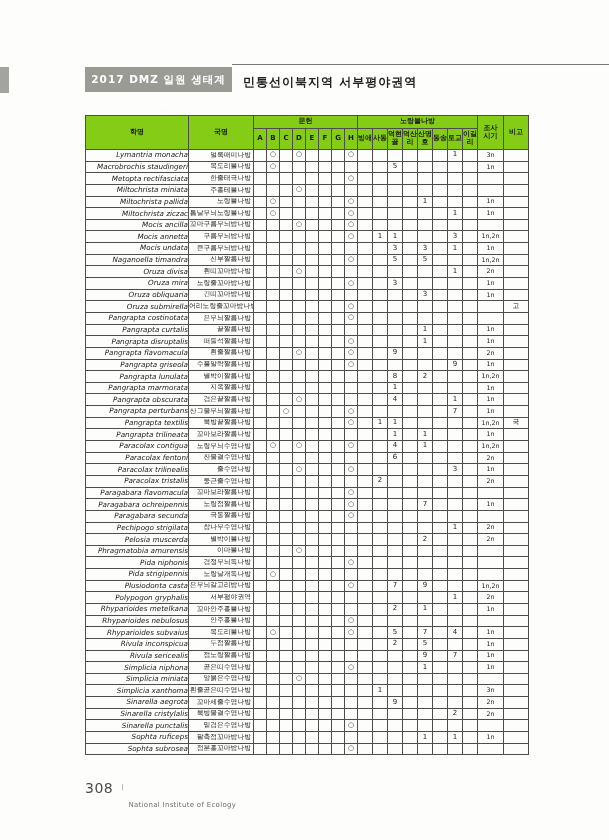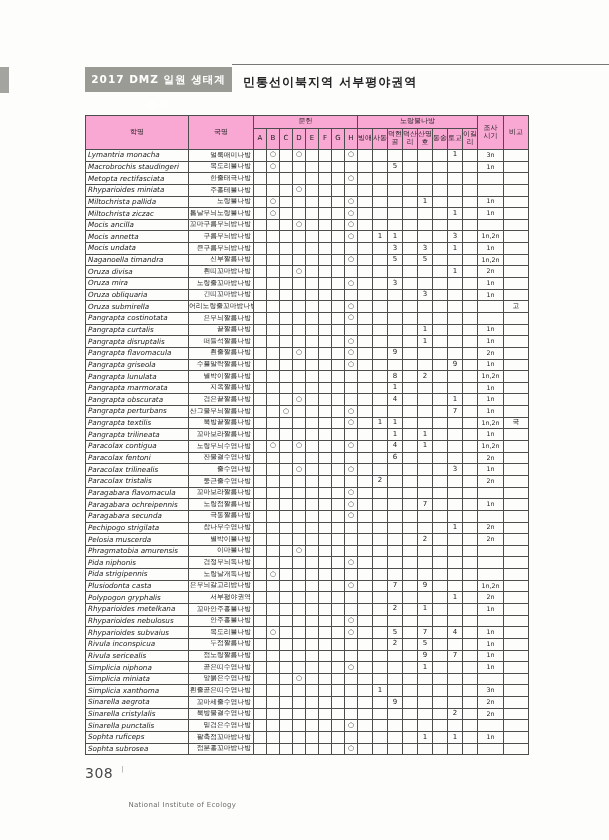--- a/index.html
+++ b/index.html
@@ -18,31 +18,31 @@
     position:absolute;left:243px;top:74px;font-size:12px;font-weight:bold;
     letter-spacing:1px;color:#222;
   }
   .tbl-wrap{position:absolute;left:85px;top:115px;}
   table{border-collapse:collapse;table-layout:fixed;width:442px;}
   th,td{
     border:0.6px solid #4d4d4d;padding:0;font-size:7px;line-height:1.1;
     overflow:hidden;white-space:nowrap;text-align:center;vertical-align:middle;
     font-weight:normal;
   }
-  thead th{font-weight:normal;background:#f9a8d4;font-size:7px;}
+  thead th{font-weight:bold;background:#84cc16;font-size:7px;}
   thead tr.h1{height:13px;}
   thead tr.h2{height:21px;}
   tbody tr{height:11.65px;}
-  td.sci{text-align:left;padding-left:2px;font-style:italic;font-size:7.2px;}
+  td.sci{text-align:right;padding-left:2px;font-style:italic;font-size:7.2px;}
   td.kor{text-align:right;padding-right:2px;font-size:6.8px;}
   td.lit{font-size:7px;color:#222;}
   td.fld{font-size:7px;}
   td.per{font-size:6.3px;}
   td.rem{font-size:6.8px;}
-  .footer{position:absolute;left:85px;top:765px;display:flex;align-items:flex-start;}
+  .footer{position:absolute;left:85px;top:765px;display:flex;align-items:center;}
   .footer .pg{font-size:14px;color:#4a4a4a;letter-spacing:0.5px;}
   .footer .sep{font-size:6.5px;color:#8a8a8a;margin:0 5px 2px 8px;}
   .footer .inst{font-size:7px;color:#6d6d6d;margin-bottom:1px;letter-spacing:0.3px;margin-top:36px;}
 </style>
 </head>
 <body>
 
 <div class="edge-tab" style="background: rgb(163, 163, 159);"></div>
 
 <div class="hdr-badge" style="background: rgb(155, 155, 150);">2017 DMZ 일원 생태계 조사</div>
@@ -148,21 +148,21 @@
           <td class="fld"></td>
           <td class="fld"></td>
           <td class="fld"></td>
           <td class="fld"></td>
           <td class="fld"></td>
           <td class="fld"></td>
           <td class="per"></td>
           <td class="rem"></td>
         </tr>
         <tr>
-          <td class="sci">Rhyparioides miniata</td>
+          <td class="sci">Miltochrista miniata</td>
           <td class="kor">주홍테불나방</td>
           <td class="lit"></td>
           <td class="lit"></td>
           <td class="lit"></td>
           <td class="lit">○</td>
           <td class="lit"></td>
           <td class="lit"></td>
           <td class="lit"></td>
           <td class="lit"></td>
           <td class="fld"></td>

